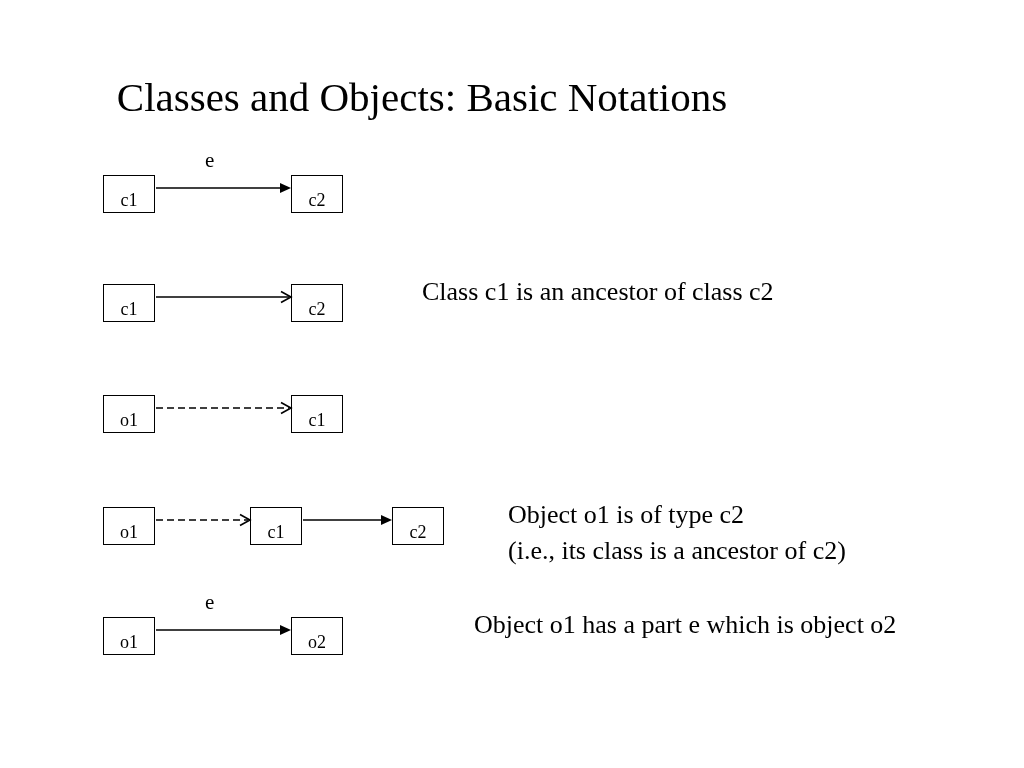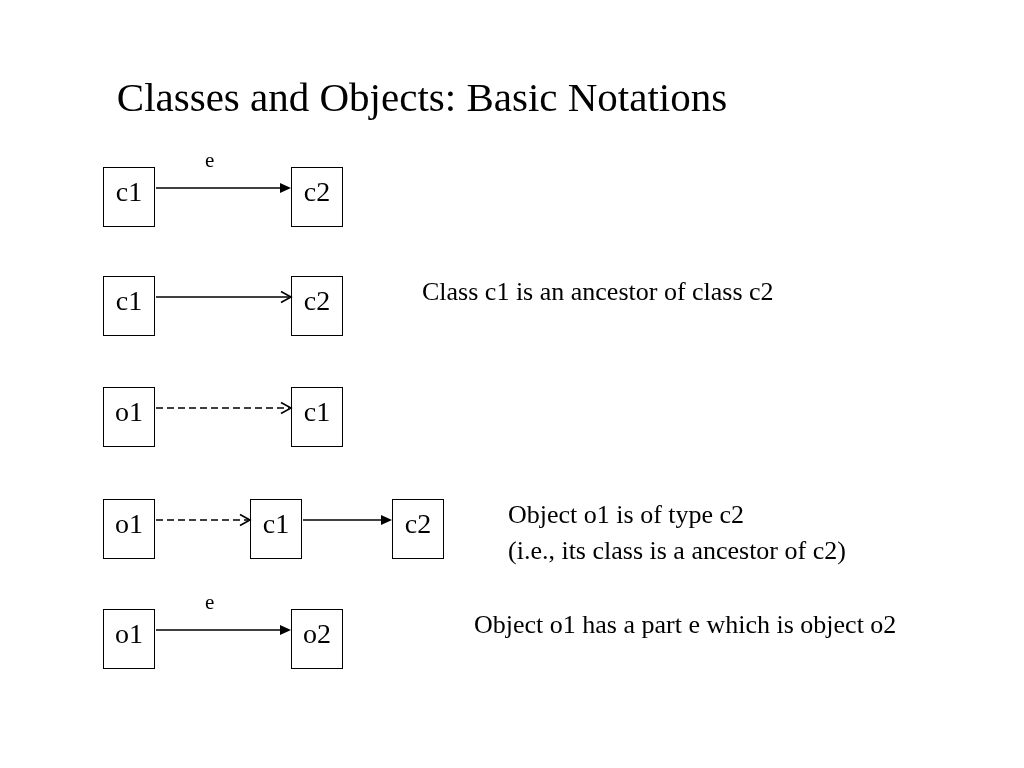--- a/index.html
+++ b/index.html
@@ -42,27 +42,27 @@
   .row {
     position: absolute;
     left: 0;
     width: 1024px;
     height: 60px;
   }
 
   
   .node-box {
     position: absolute;
-    top: 4px;
+    top: 12px;
     width: 52px;
-    height: 60px;
+    height: 38px;
     border: 1px solid #000000;
     box-sizing: border-box;
     background: #ffffff;
-    font-size: 28px;
+    font-size: 18px;
     line-height: 48px;
     text-align: center;
     white-space: nowrap;
   }
 
   
   .connector {
     position: absolute;
     top: 0;
     height: 50px;

